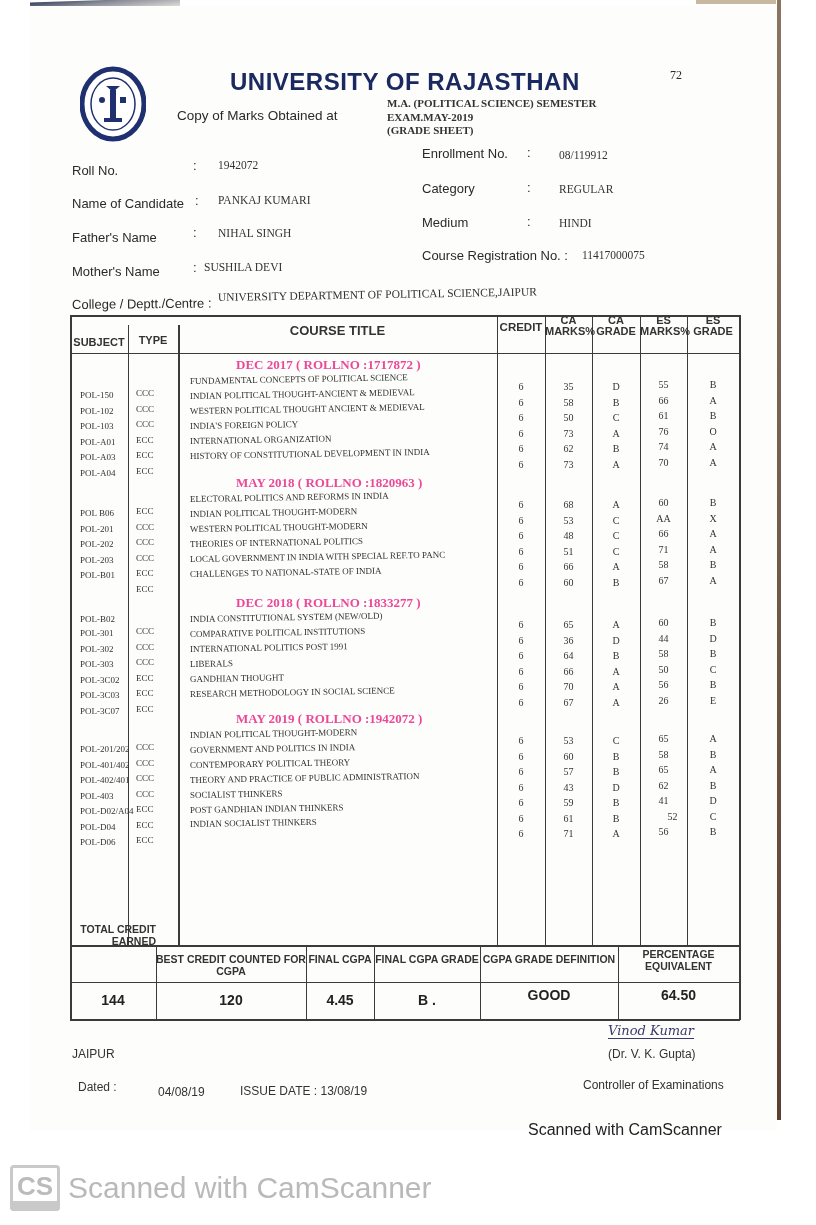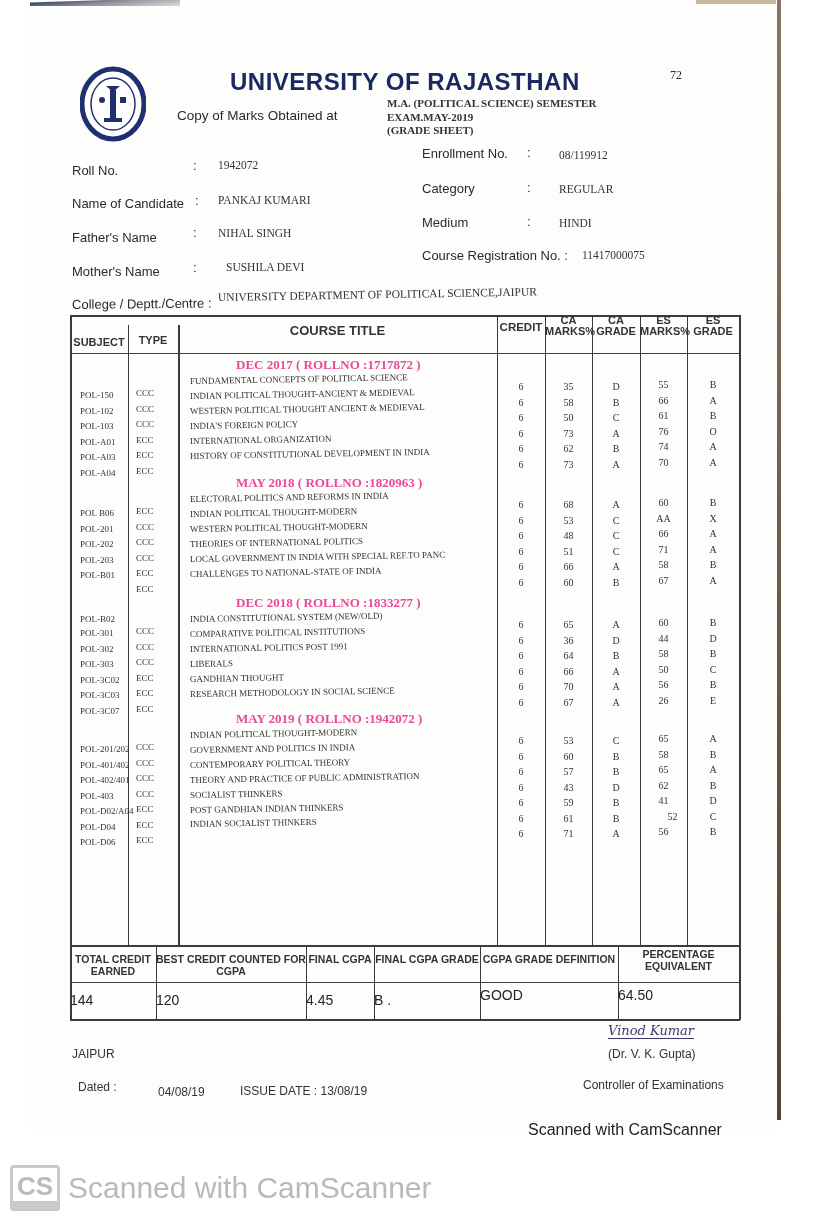--- a/index.html
+++ b/index.html
@@ -26,21 +26,21 @@
   .field-val { position: absolute; font-family: "Liberation Serif", serif; font-size: 11.5px; color: #333; }
 
   .tbl { position: absolute; left: 70px; top: 315px; width: 670px; height: 705px; }
   .tbl .hline, .tbl .vline { position: absolute; background: #3b3b3b; }
   .hdr-cell { position: absolute; text-align: center; font-size: 11px; font-weight: bold; color: #333; line-height: 11px; }
   .sec-head { position: absolute; font-family: "Liberation Serif", serif; font-weight: bold; font-size: 13px; color: #ec4899; }
   .row-txt { position: absolute; font-family: "Liberation Serif", serif; font-size: 9px; color: #333; white-space: nowrap; }
   .num-txt { position: absolute; font-family: "Liberation Serif", serif; font-size: 10px; color: #333; text-align: center; }
 
   .sum-hdr { position: absolute; text-align: center; font-size: 10.5px; font-weight: bold; color: #333; line-height: 12px; }
-  .sum-val { position: absolute; text-align: left; font-size: 14px; color: #222; }
+  .sum-val { position: absolute; text-align: center; font-size: 14px; color: #222; font-weight: bold; }
 
   .foot { position: absolute; font-size: 12px; color: #333; }
   .sig { position: absolute; left: 608px; top: 1023px; font-family: "DejaVu Serif", serif; font-style: italic;
     font-size: 13px; color: #3a3a6a; border-bottom: 1px solid #3a3a6a; }
   .cs-inline { position: absolute; left: 528px; top: 1121px; font-size: 16px; color: #222; }
 
   .cs-footer { position: absolute; left: 10px; top: 1165px; display: flex; align-items: center; }
   .cs-box { width: 50px; height: 46px; border: 3px solid #c9c9c9; border-radius: 4px; position: relative;
     font-weight: bold; font-size: 26px; color: #bbb; text-align: center; line-height: 36px; }
   .cs-box::after { content: ""; position: absolute; left: -3px; right: -3px; bottom: -3px; height: 10px; background: #c9c9c9; border-radius: 0 0 4px 4px; }
@@ -79,21 +79,21 @@
 <div class="field-lbl" style="left:72px;top:196px">Name of Candidate</div>
 <div class="field-colon" style="left:195px;top:193px">:</div>
 <div class="field-val" style="left:218px;top:194px">PANKAJ KUMARI</div>
 
 <div class="field-lbl" style="left:72px;top:230px">Father's Name</div>
 <div class="field-colon" style="left:193px;top:225px">:</div>
 <div class="field-val" style="left:218px;top:227px">NIHAL SINGH</div>
 
 <div class="field-lbl" style="left:72px;top:264px">Mother's Name</div>
 <div class="field-colon" style="left:193px;top:260px">:</div>
-<div class="field-val" style="left:226px;top:261px">SUSHILA DEVI</div>
+<div class="field-val" style="left:204px;top:261px">SUSHILA DEVI</div>
 
 <div class="field-lbl" style="left:422px;top:146px">Enrollment No.</div>
 <div class="field-colon" style="left:527px;top:145px">:</div>
 <div class="field-val" style="left:559px;top:149px">08/119912</div>
 
 <div class="field-lbl" style="left:422px;top:181px">Category</div>
 <div class="field-colon" style="left:527px;top:180px">:</div>
 <div class="field-val" style="left:559px;top:183px">REGULAR</div>
 
 <div class="field-lbl" style="left:422px;top:215px">Medium</div>
@@ -351,21 +351,21 @@
       <div class="row-txt" style="left: 66px; top: 520px;">ECC</div>
       <div class="row-txt" style="left: 120px; top: 504.4px; transform: rotate(-1deg); transform-origin: left center;">INDIAN SOCIALIST THINKERS</div>
       <div class="num-txt" style="left: 427px; top: 513px; width: 48px;">6</div>
       <div class="num-txt" style="left: 475px; top: 513px; width: 47px;">71</div>
       <div class="num-txt" style="left: 522px; top: 513px; width: 48px;">A</div>
       <div class="num-txt" style="left: 570px; top: 511px; width: 47px;">56</div>
       <div class="num-txt" style="left: 617px; top: 511px; width: 52px;">B</div>
     </div>
 
   <div id="sum-host">
-      <div class="sum-hdr" style="left: 0px; width: 86px; top: 638px;">
+      <div class="sum-hdr" style="left: 0px; width: 86px; top: 608px; text-align: right;">
         <div>TOTAL CREDIT</div>
         <div>EARNED</div>
       </div>
       <div class="sum-val" style="left: 0px; width: 86px; top: 677px;">144</div>
       <div class="sum-hdr" style="left: 86px; width: 150px; top: 638px;">
         <div>BEST CREDIT COUNTED FOR</div>
         <div>CGPA</div>
       </div>
       <div class="sum-val" style="left: 86px; width: 150px; top: 677px;">120</div>
       <div class="sum-hdr" style="left: 236px; width: 68px; top: 638px;">

